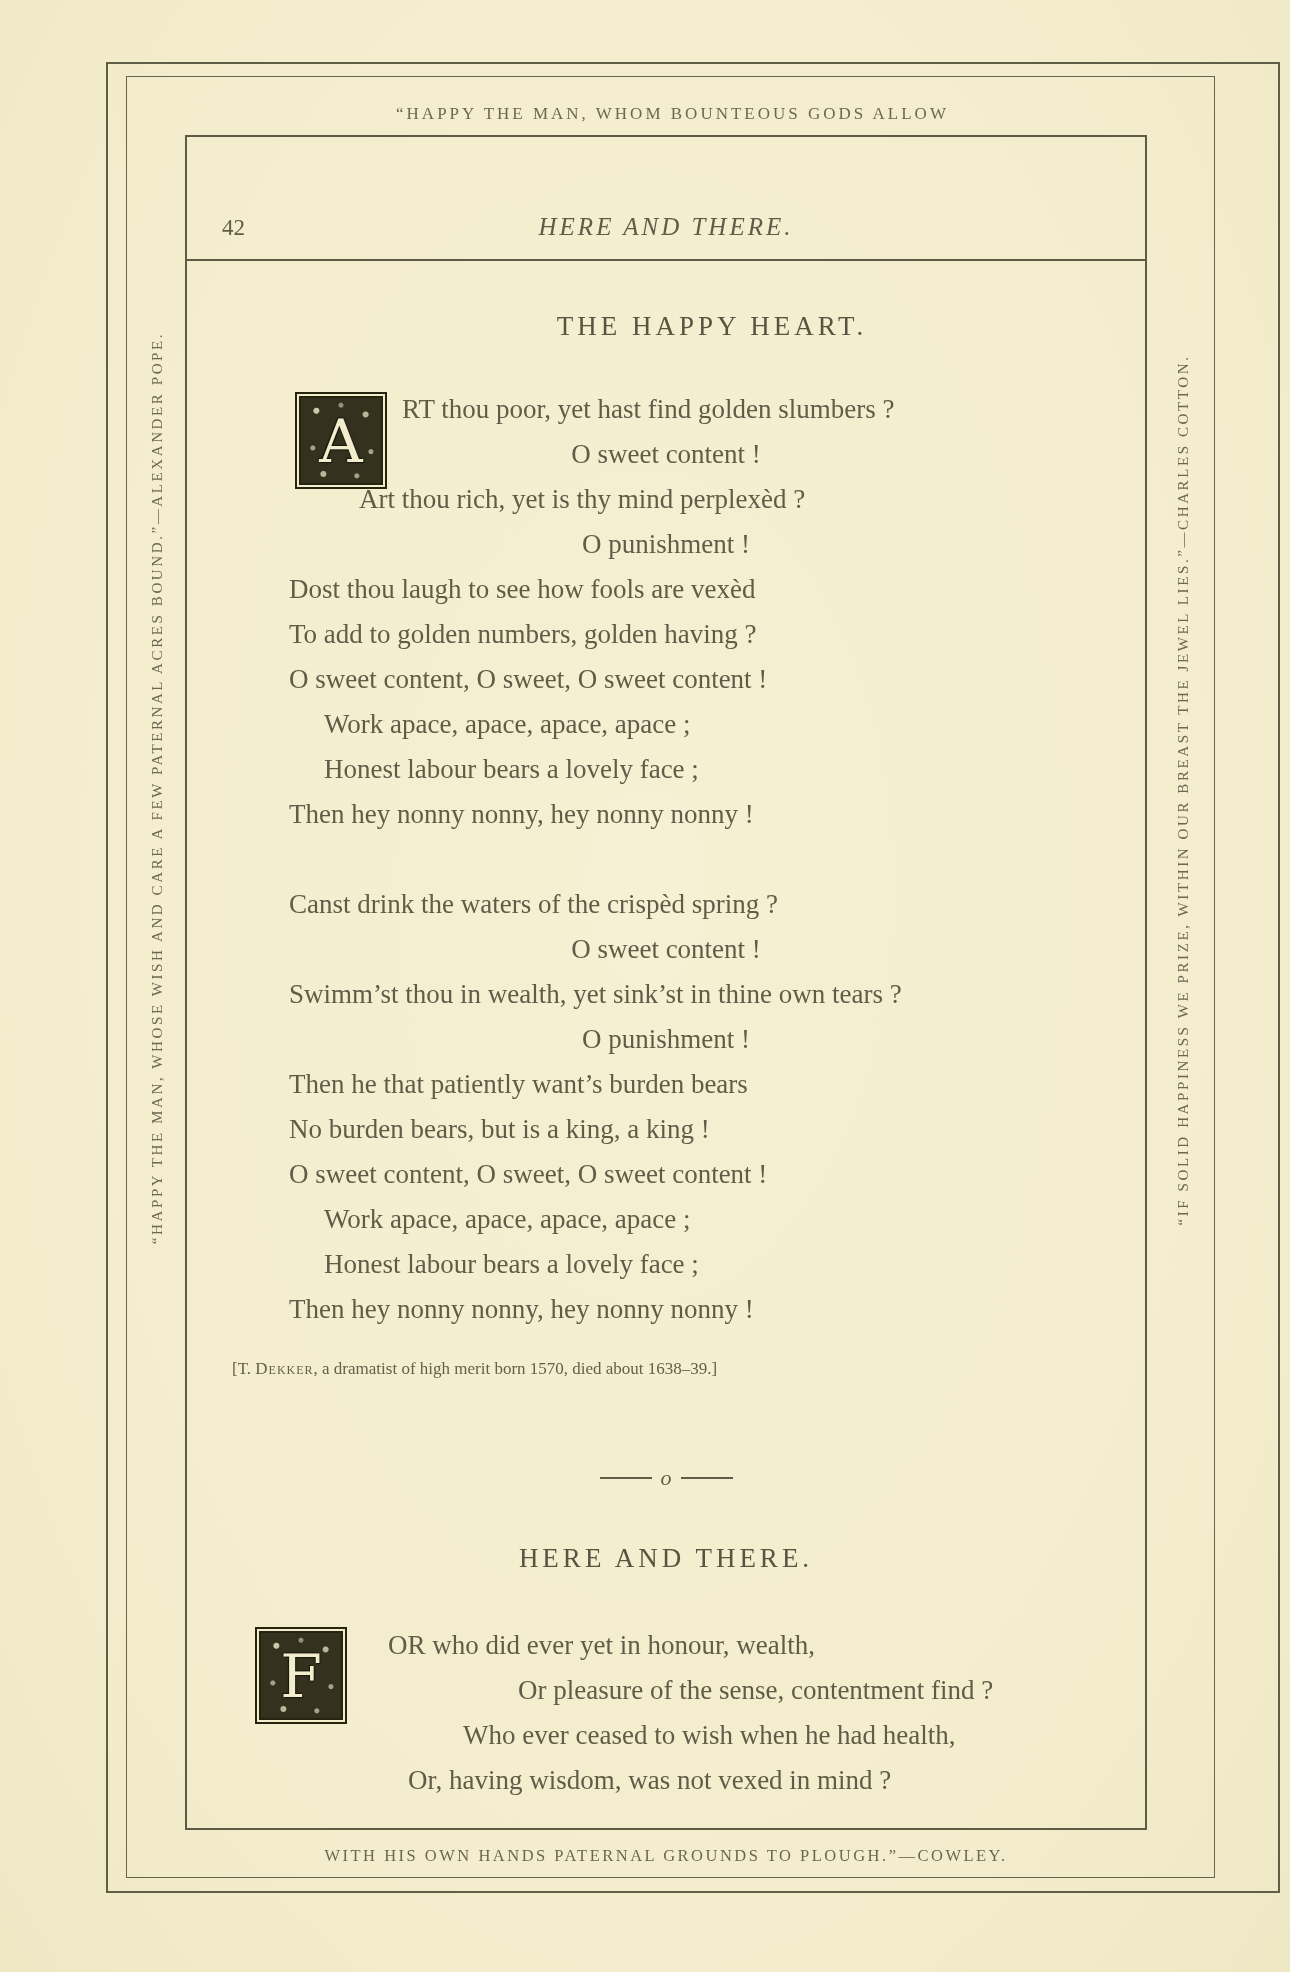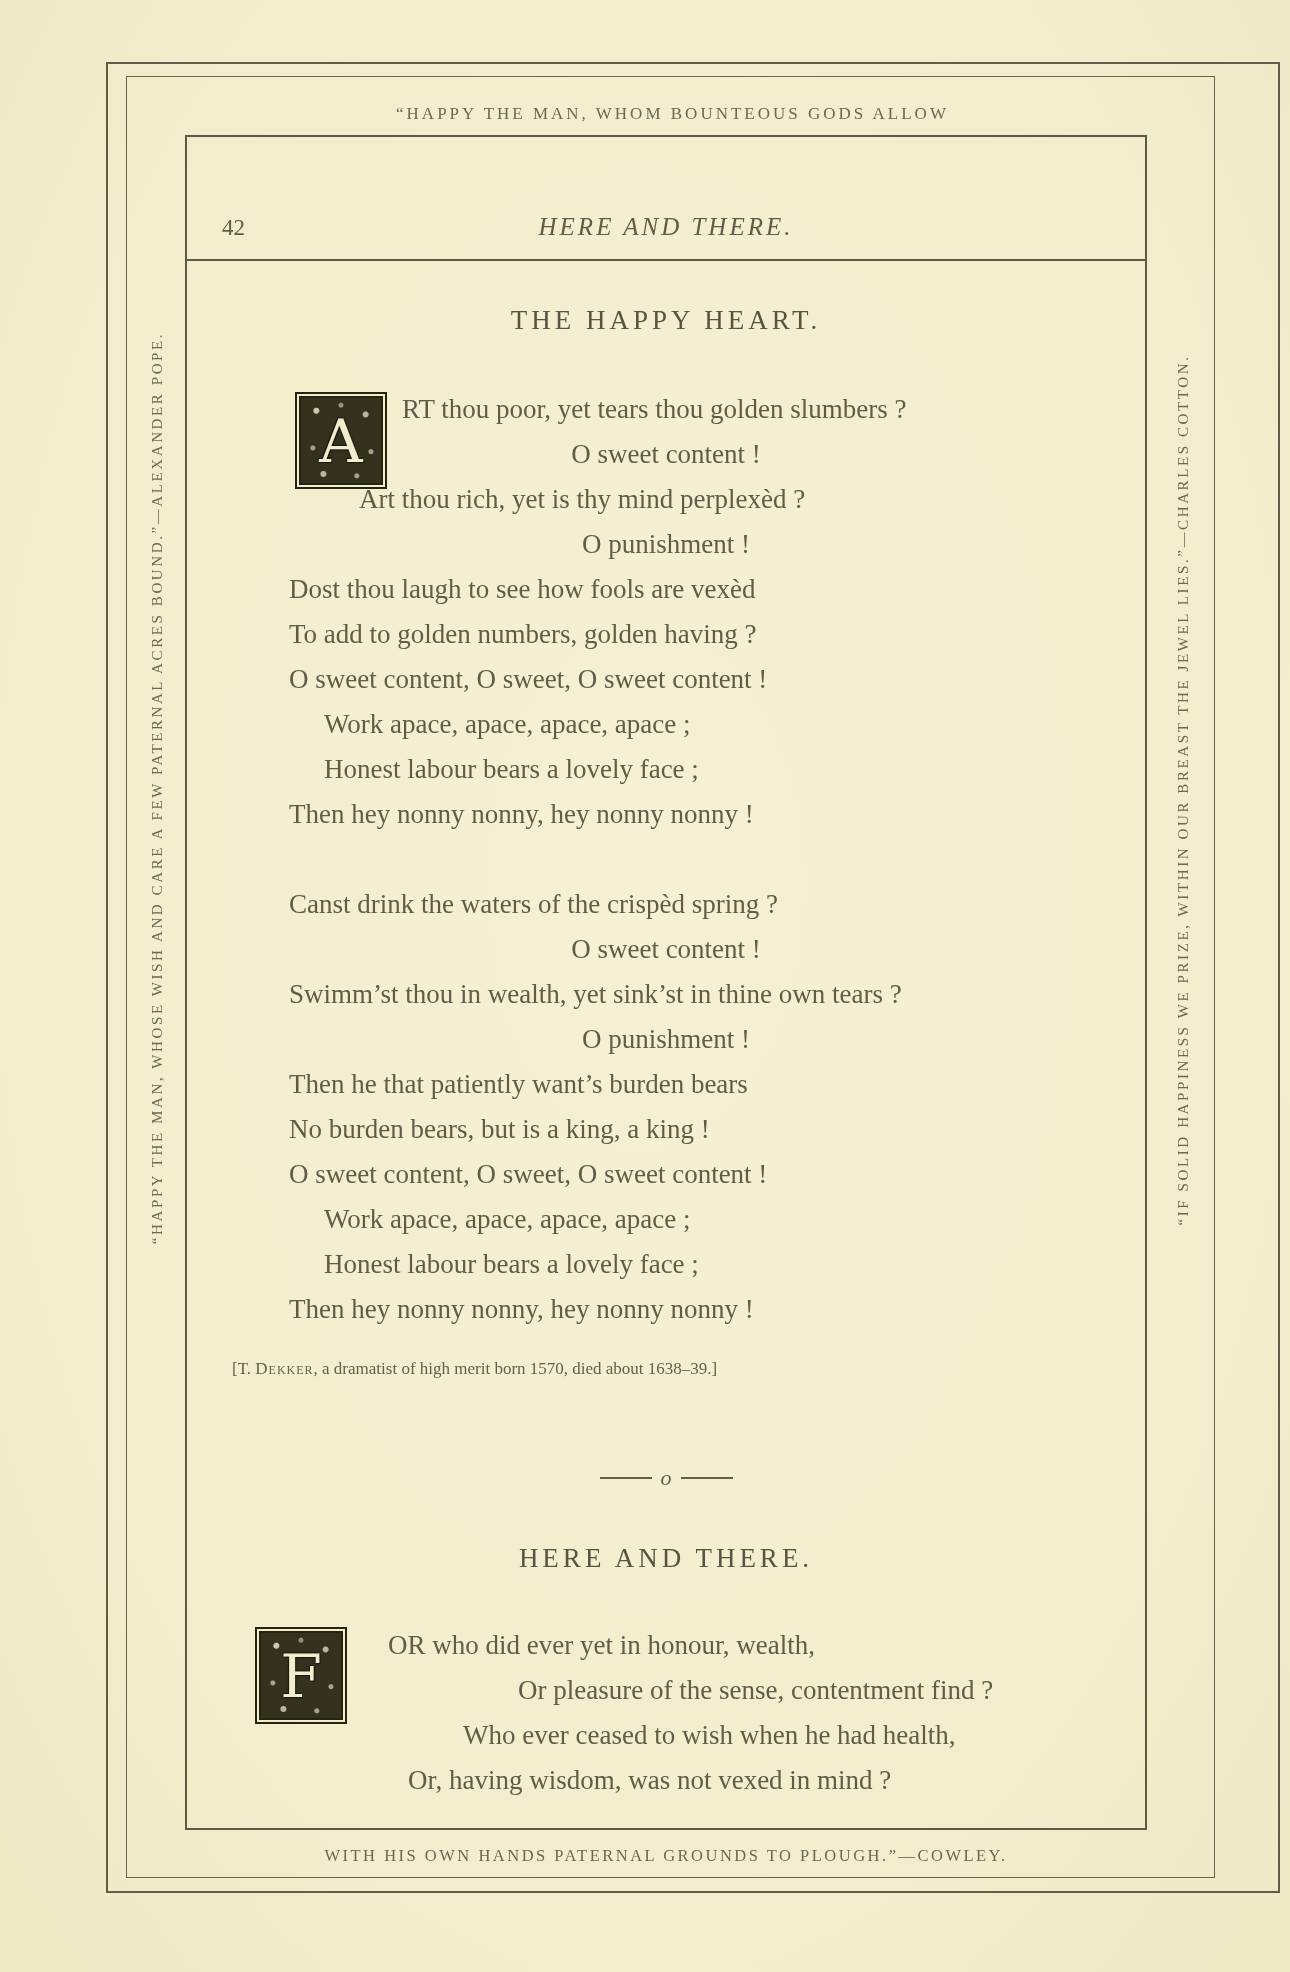--- a/index.html
+++ b/index.html
@@ -35,21 +35,21 @@
   .vquote-right{left:1183px;top:790px;}
 
   
   .header-row{position:absolute;left:0;top:0;width:100%;height:80px;box-sizing:border-box;border-bottom:2px solid #5d5a45;margin-top:44px;}
   .page-num{position:absolute;left:35px;top:34px;font-size:23px;color:#5f5c48;}
   .running-title{position:absolute;left:0;top:32px;width:100%;text-align:center;
     font-style:italic;font-size:25px;letter-spacing:3px;color:#5f5c48;}
 
   .poem-title{position:absolute;left:0;width:100%;text-align:center;
     font-size:27px;letter-spacing:4px;color:#575442;white-space:nowrap;}
-  .title-1{top:168px;}
+  .title-1{top:174px;padding-left:46px;}
   .title-2{top:1406px;}
 
   .stanza{position:absolute;left:0;width:100%;font-size:27px;line-height:45px;color:#5f5c48;}
   .stanza div{white-space:nowrap;}
   .stanza-1{top:250px;}
   .stanza-2{top:745px;}
   .stanza-3{top:1486px;padding-left:36px;}
   .ind-a{margin-left:102px;}
   .ind-b{margin-left:137px;}
   .ind-c{margin-left:172px;}
@@ -111,21 +111,21 @@
       <span class="running-title">HERE AND THERE.</span>
     </div>
 
     <div class="poem-title title-1">THE HAPPY HEART.</div>
 
     <div class="dropcap dropcap-a">
       <span class="letter">A</span>
     </div>
 
     <div class="stanza stanza-1">
-      <div class="dropline">RT thou poor, yet tears thou golden slumbers ?</div>
+      <div class="dropline">RT thou poor, yet hast find golden slumbers ?</div>
       <div class="ctr">O sweet content !</div>
       <div class="ind-c">Art thou rich, yet is thy mind perplexèd ?</div>
       <div class="ctr">O punishment !</div>
       <div class="ind-a">Dost thou laugh to see how fools are vexèd</div>
       <div class="ind-a">To add to golden numbers, golden having ?</div>
       <div class="ind-a">O sweet content, O sweet, O sweet content !</div>
       <div class="ind-b">Work apace, apace, apace, apace ;</div>
       <div class="ind-b">Honest labour bears a lovely face ;</div>
       <div class="ind-a">Then hey nonny nonny, hey nonny nonny !</div>
     </div>

